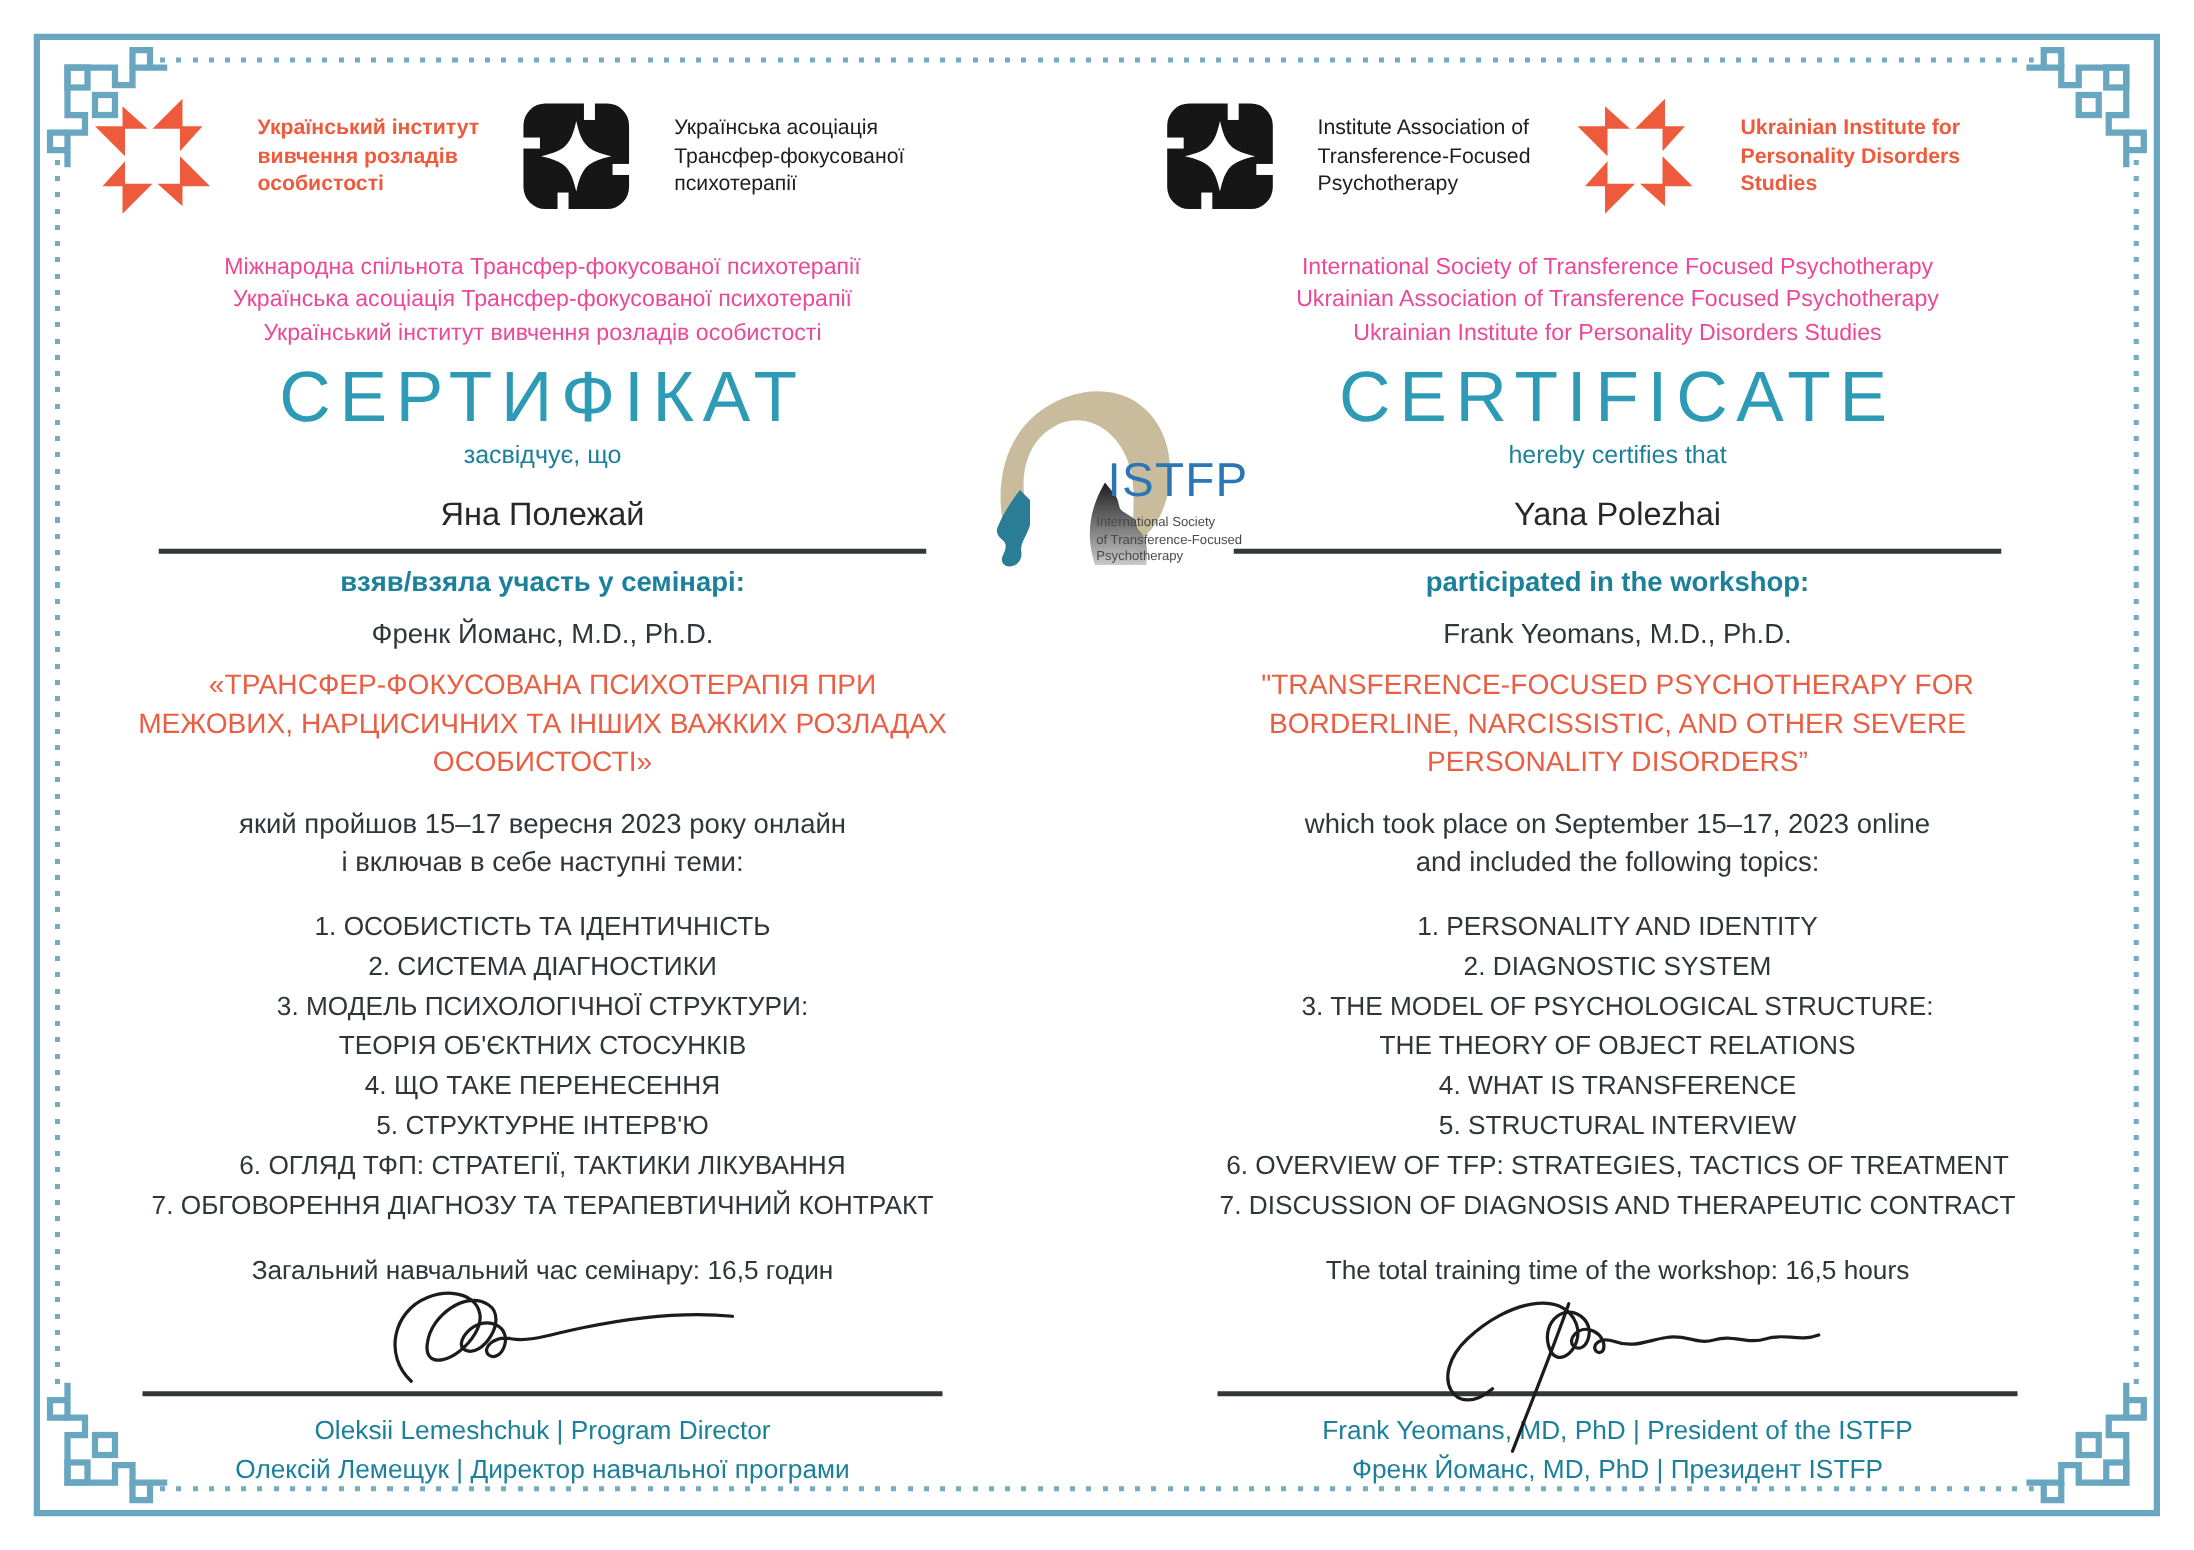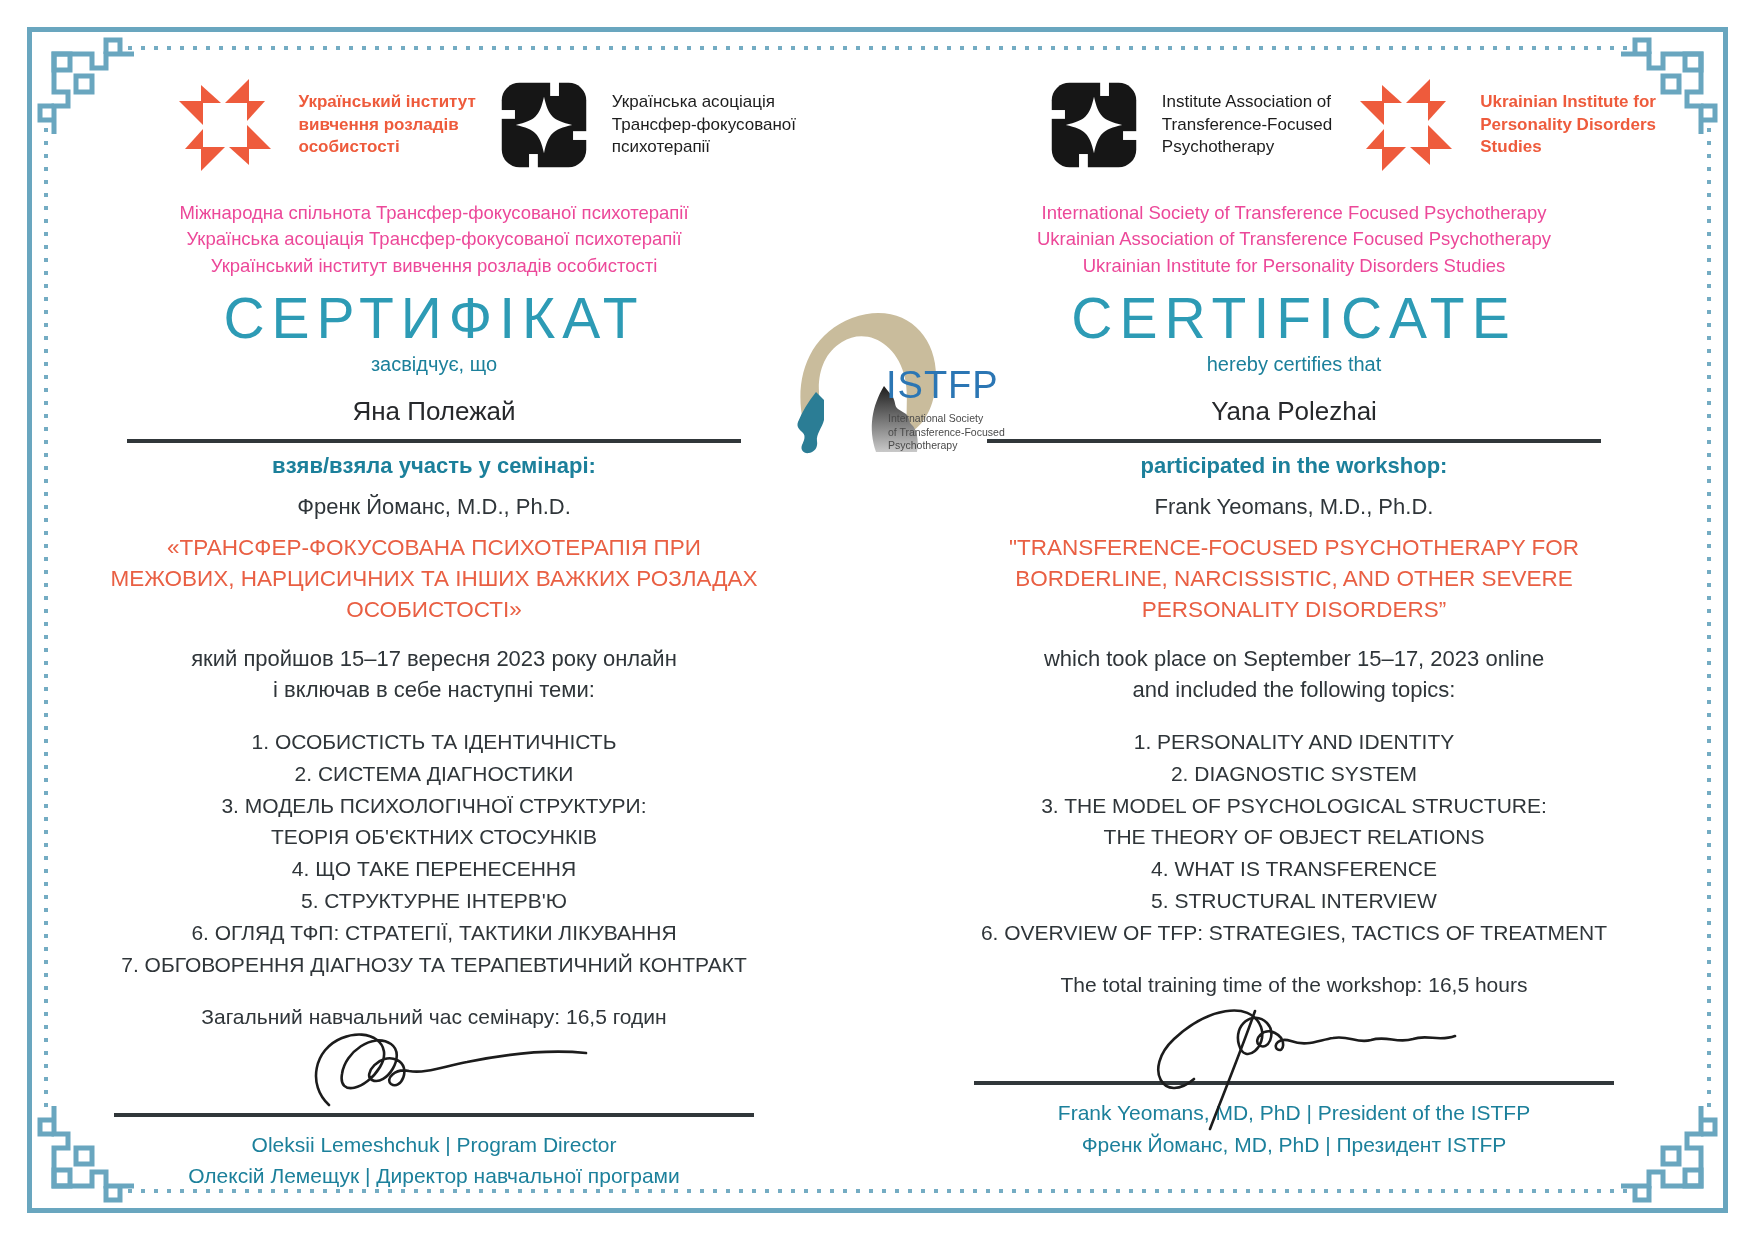--- a/index.html
+++ b/index.html
@@ -15,21 +15,21 @@
          background-image:repeating-linear-gradient(180deg,#74ACC3 0 4px,transparent 4px 13px);}
   .dot-top{top:46px;} .dot-bottom{bottom:47px;} .dot-left{left:44px;} .dot-right{right:44px;}
   .corner{position:absolute;width:110px;height:110px;}
   .c-tl{left:24px;top:24px;} .c-tr{right:24px;top:24px;transform:scaleX(-1);}
   .c-bl{left:24px;bottom:24px;transform:scaleY(-1);} .c-br{right:24px;bottom:24px;transform:rotate(180deg);}
 
   
   .col{position:absolute;top:64px;width:724px;text-align:center;}
   .col-left{left:72px;} .col-right{left:932px;}
 
-  .logo-row{display:flex;justify-content:flex-end;align-items:center;gap:24px;height:122px;}
+  .logo-row{display:flex;justify-content:flex-start;align-items:center;gap:34px;height:122px;}
   .logo-text{text-align:left;font-size:17px;line-height:1.35;font-weight:500;white-space:pre-line;}
   .logo-text.orange{color:#EE5B3C;font-weight:700;}
   .logo-text.black{color:#1d1d1d;}
 
   .orgs{margin-top:14px;font-size:18.5px;line-height:1.43;color:#ec4899;}
   .cert-heading{margin-top:6px;font-size:57px;font-weight:200;letter-spacing:7px;color:#2D9BB5;}
   .certifies{margin-top:2px;font-size:20px;color:#1C809B;}
   .recipient{margin-top:20px;font-size:26px;font-weight:500;color:#26282b;}
   .rule{height:4px;background:#31373a;margin:12px auto 0;}
   .rule-name{width:614px;} .rule-sign{width:640px;margin-top:0;}
@@ -43,21 +43,21 @@
   .total{margin-top:24px;font-size:21px;color:#2F3539;}
   .sigwrap{position:relative;height:84px;}
   .sigwrap svg{position:absolute;left:50%;transform:translateX(-50%);overflow:visible;}
   .signers{margin-top:12px;font-size:21px;line-height:1.5;font-weight:500;color:#1C809B;}
 
   
   .center-logo{position:absolute;left:762px;top:290px;width:260px;height:170px;}
   .center-logo .hood{position:absolute;left:18px;top:14px;}
   .istfp-acronym{position:absolute;left:124px;top:74px;font-size:38px;font-weight:500;
                  color:#2B76B4;letter-spacing:1px;}
-  .istfp-caption{position:absolute;left:126px;top:122px;font-size:10.5px;line-height:1.3;
+  .istfp-caption{position:absolute;left:115px;top:122px;font-size:10.5px;line-height:1.3;
                  color:#4a4a4a;text-align:left;white-space:pre-line;}
 </style>
 </head>
 <body>
 
 <div class="page">
 
   <div class="frame-solid"></div>
   <div class="dot-h dot-top"></div>
   <div class="dot-h dot-bottom"></div>
@@ -227,20 +227,21 @@
 and included the following topics:</div>
 
     <div class="topics">
       <div class="topic">1. PERSONALITY AND IDENTITY</div>
       <div class="topic">2. DIAGNOSTIC SYSTEM</div>
       <div class="topic">3. THE MODEL OF PSYCHOLOGICAL STRUCTURE:
 THE THEORY OF OBJECT RELATIONS</div>
       <div class="topic">4. WHAT IS TRANSFERENCE</div>
       <div class="topic">5. STRUCTURAL INTERVIEW</div>
       <div class="topic">6. OVERVIEW OF TFP: STRATEGIES, TACTICS OF TREATMENT</div>
+      <div class="topic">7. DISCUSSION OF DIAGNOSIS AND THERAPEUTIC CONTRACT</div>
     </div>
 
     <div class="total">The total training time of the workshop: 16,5 hours</div>
 
     <div class="sigwrap">
       <svg width="650" height="150" viewBox="0 0 650 150" style="top:-14px">
         <path d="M225 96 C195 122 173 86 205 56 C237 26 281 16 292 44 C299 63 276 83 270 62 C264 42 284 26 298 40 C308 50 299 69 290 62 C284 57 294 44 306 50 C318 56 315 71 308 66 C304 62 310 54 322 58 C338 64 350 57 364 55 C380 52 388 61 402 57 C418 52 428 61 444 56 C458 51 470 59 486 53" fill="none" stroke="#1c1c1c" stroke-width="2.6" stroke-linecap="round"></path>
         <path d="M286 28 C272 68 254 112 241 146" fill="none" stroke="#1c1c1c" stroke-width="2.6" stroke-linecap="round"></path>
       </svg>
     </div>

